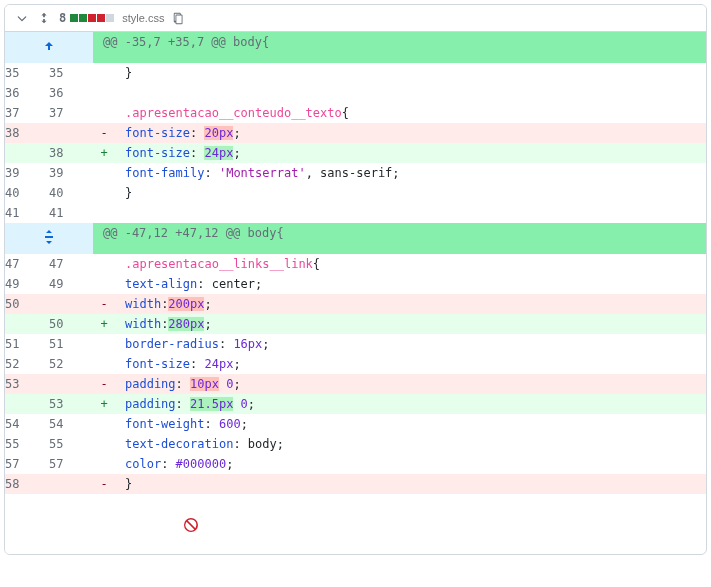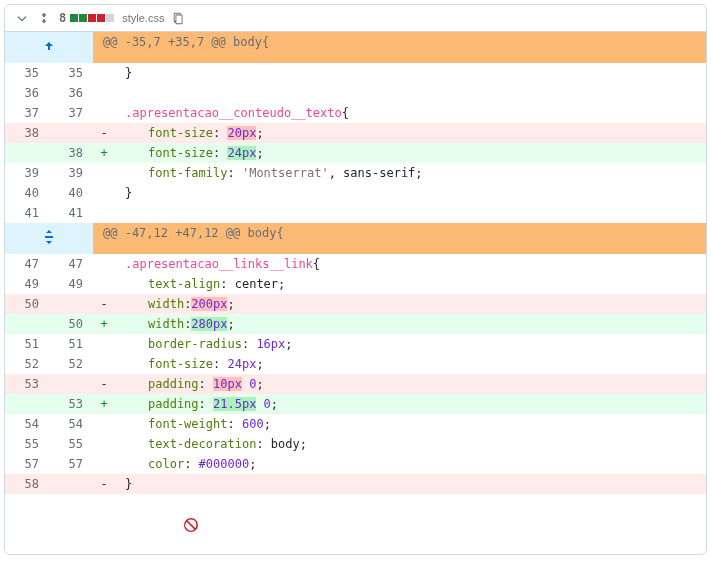--- a/index.html
+++ b/index.html
@@ -47,21 +47,21 @@
     width: 100%;
     border-spacing: 0;
     font-family: ui-monospace, SFMono-Regular, Menlo, Consolas, monospace;
     font-size: 12px;
     line-height: 20px;
     table-layout: fixed;
   }
   td { padding: 0; vertical-align: top; }
   td.num {
     width: 44px;
-    text-align: right;
+    text-align: left;
     color: #656d76;
     padding-right: 10px;
     user-select: none;
     background: #fff;
   }
   td.num.del { background: #ffebe9; }
   td.num.add { background: #e6ffec; }
   td.marker {
     width: 22px;
     text-align: center;
@@ -78,36 +78,36 @@
   td.code.add { background: #e6ffec; }
   tr.hunk td.num {
     background: #ddf4ff;
   }
   tr.hunk td.expander {
     background: #ddf4ff;
     text-align: center;
     padding: 3px 0;
   }
   tr.hunk td.hunk-text {
-    background: #fdba74;
+    background: #86efac;
     color: #656d76;
     white-space: pre;
     padding-left: 10px;
   }
   .expander-btn {
     display: inline-flex;
     align-items: center;
     justify-content: center;
     width: 22px; height: 22px;
   }
   .expander-btn svg { fill: #0969da; }
   .tok-class { color: #ec4899; }
-  .tok-prop  { color: #4d7c0f; margin-left: 23px; }
+  .tok-prop  { color: #1d4ed8; }
   .tok-num   { color: #6d28d9; }
-  .tok-str   { color: #737373; }
+  .tok-str   { color: #a21caf; }
   .tok-punc  { color: #24292e; }
   .word-del  { background: #ffc1bc; }
   .word-add  { background: #abf2bc; }
   .indent1 { padding-left: 32px; }
   .no-newline { display: inline-flex; vertical-align: middle; }
   .no-newline svg { fill: #cf222e; }
 </style>
 </head>
 <body>
 

